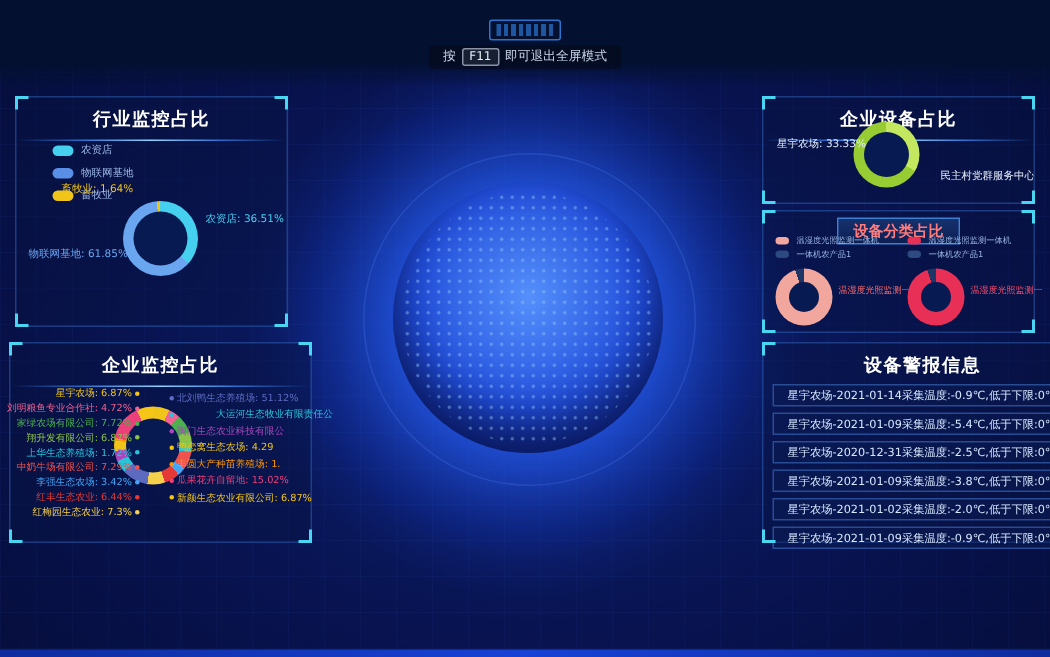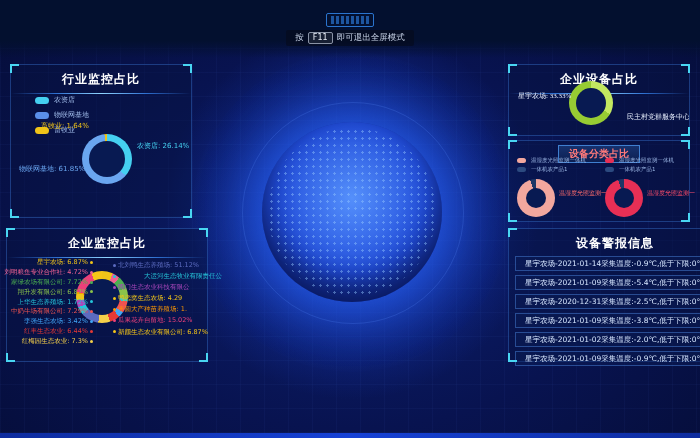--- a/index.html
+++ b/index.html
@@ -135,21 +135,21 @@
       </div>
       <div class="legend-row">
         <span class="swatch" style="background: rgb(240, 196, 25);"></span>
         <span class="legend-label">畜牧业</span>
       </div>
     </div>
   <div class="donut" id="donut-industry" style="background: conic-gradient(rgb(69, 208, 240) 0deg, rgb(69, 208, 240) 131.436deg, rgb(106, 166, 240) 131.436deg, rgb(106, 166, 240) 354.096deg, rgb(240, 196, 25) 354.096deg, rgb(240, 196, 25) 360deg);">
     <div class="hole"></div>
   </div>
   <div class="flabel" style="left: 30px; top: 56px; color: rgb(240, 196, 25);">畜牧业: 1.64%</div>
-  <div class="flabel" style="left: 126px; top: 76px; color: rgb(69, 208, 240);">农资店: 26.14%</div>
+  <div class="flabel" style="left: 126px; top: 76px; color: rgb(69, 208, 240);">农资店: 36.51%</div>
   <div class="flabel" style="left: 8px; top: 99px; color: rgb(106, 166, 240);">物联网基地: 61.85%</div>
 <span class="corner tl"></span>
     <span class="corner tr"></span>
     <span class="corner bl"></span>
     <span class="corner br"></span>
   </div>
 
 <div class="panel" id="panel-enterprise">
   <div class="panel-title">企业监控占比</div>
   <div class="title-line"></div>
@@ -229,21 +229,21 @@
     <span class="corner bl"></span>
     <span class="corner br"></span>
   </div>
 
 <div class="panel" id="panel-equipment">
   <div class="panel-title">企业设备占比</div>
   <div class="title-line"></div>
   <div class="donut" id="donut-equipment" style="background: conic-gradient(rgb(195, 232, 96) 0deg, rgb(195, 232, 96) 119.988deg, rgb(151, 204, 51) 119.988deg, rgb(151, 204, 51) 360deg);">
     <div class="hole"></div>
   </div>
-  <div class="flabel" style="left:9px;top:26px;color:#e8f0ff;font-family:Liberation Serif, serif;">星宇农场: 33.33%</div>
+  <div class="flabel" style="left:9px;top:26px;color:#e8f0ff;">星宇农场: 33.33%</div>
   <div class="flabel" style="left:118px;top:47px;color:#e8f0ff;max-width:62px;overflow:hidden;">民主村党群服务中心:</div>
 <span class="corner tl"></span>
     <span class="corner tr"></span>
     <span class="corner bl"></span>
     <span class="corner br"></span>
   </div>
 
 <div class="panel" id="panel-deviceclass">
   <div class="dc-titlebox">设备分类占比</div>
   <div class="mini-chart" id="mini-left">

